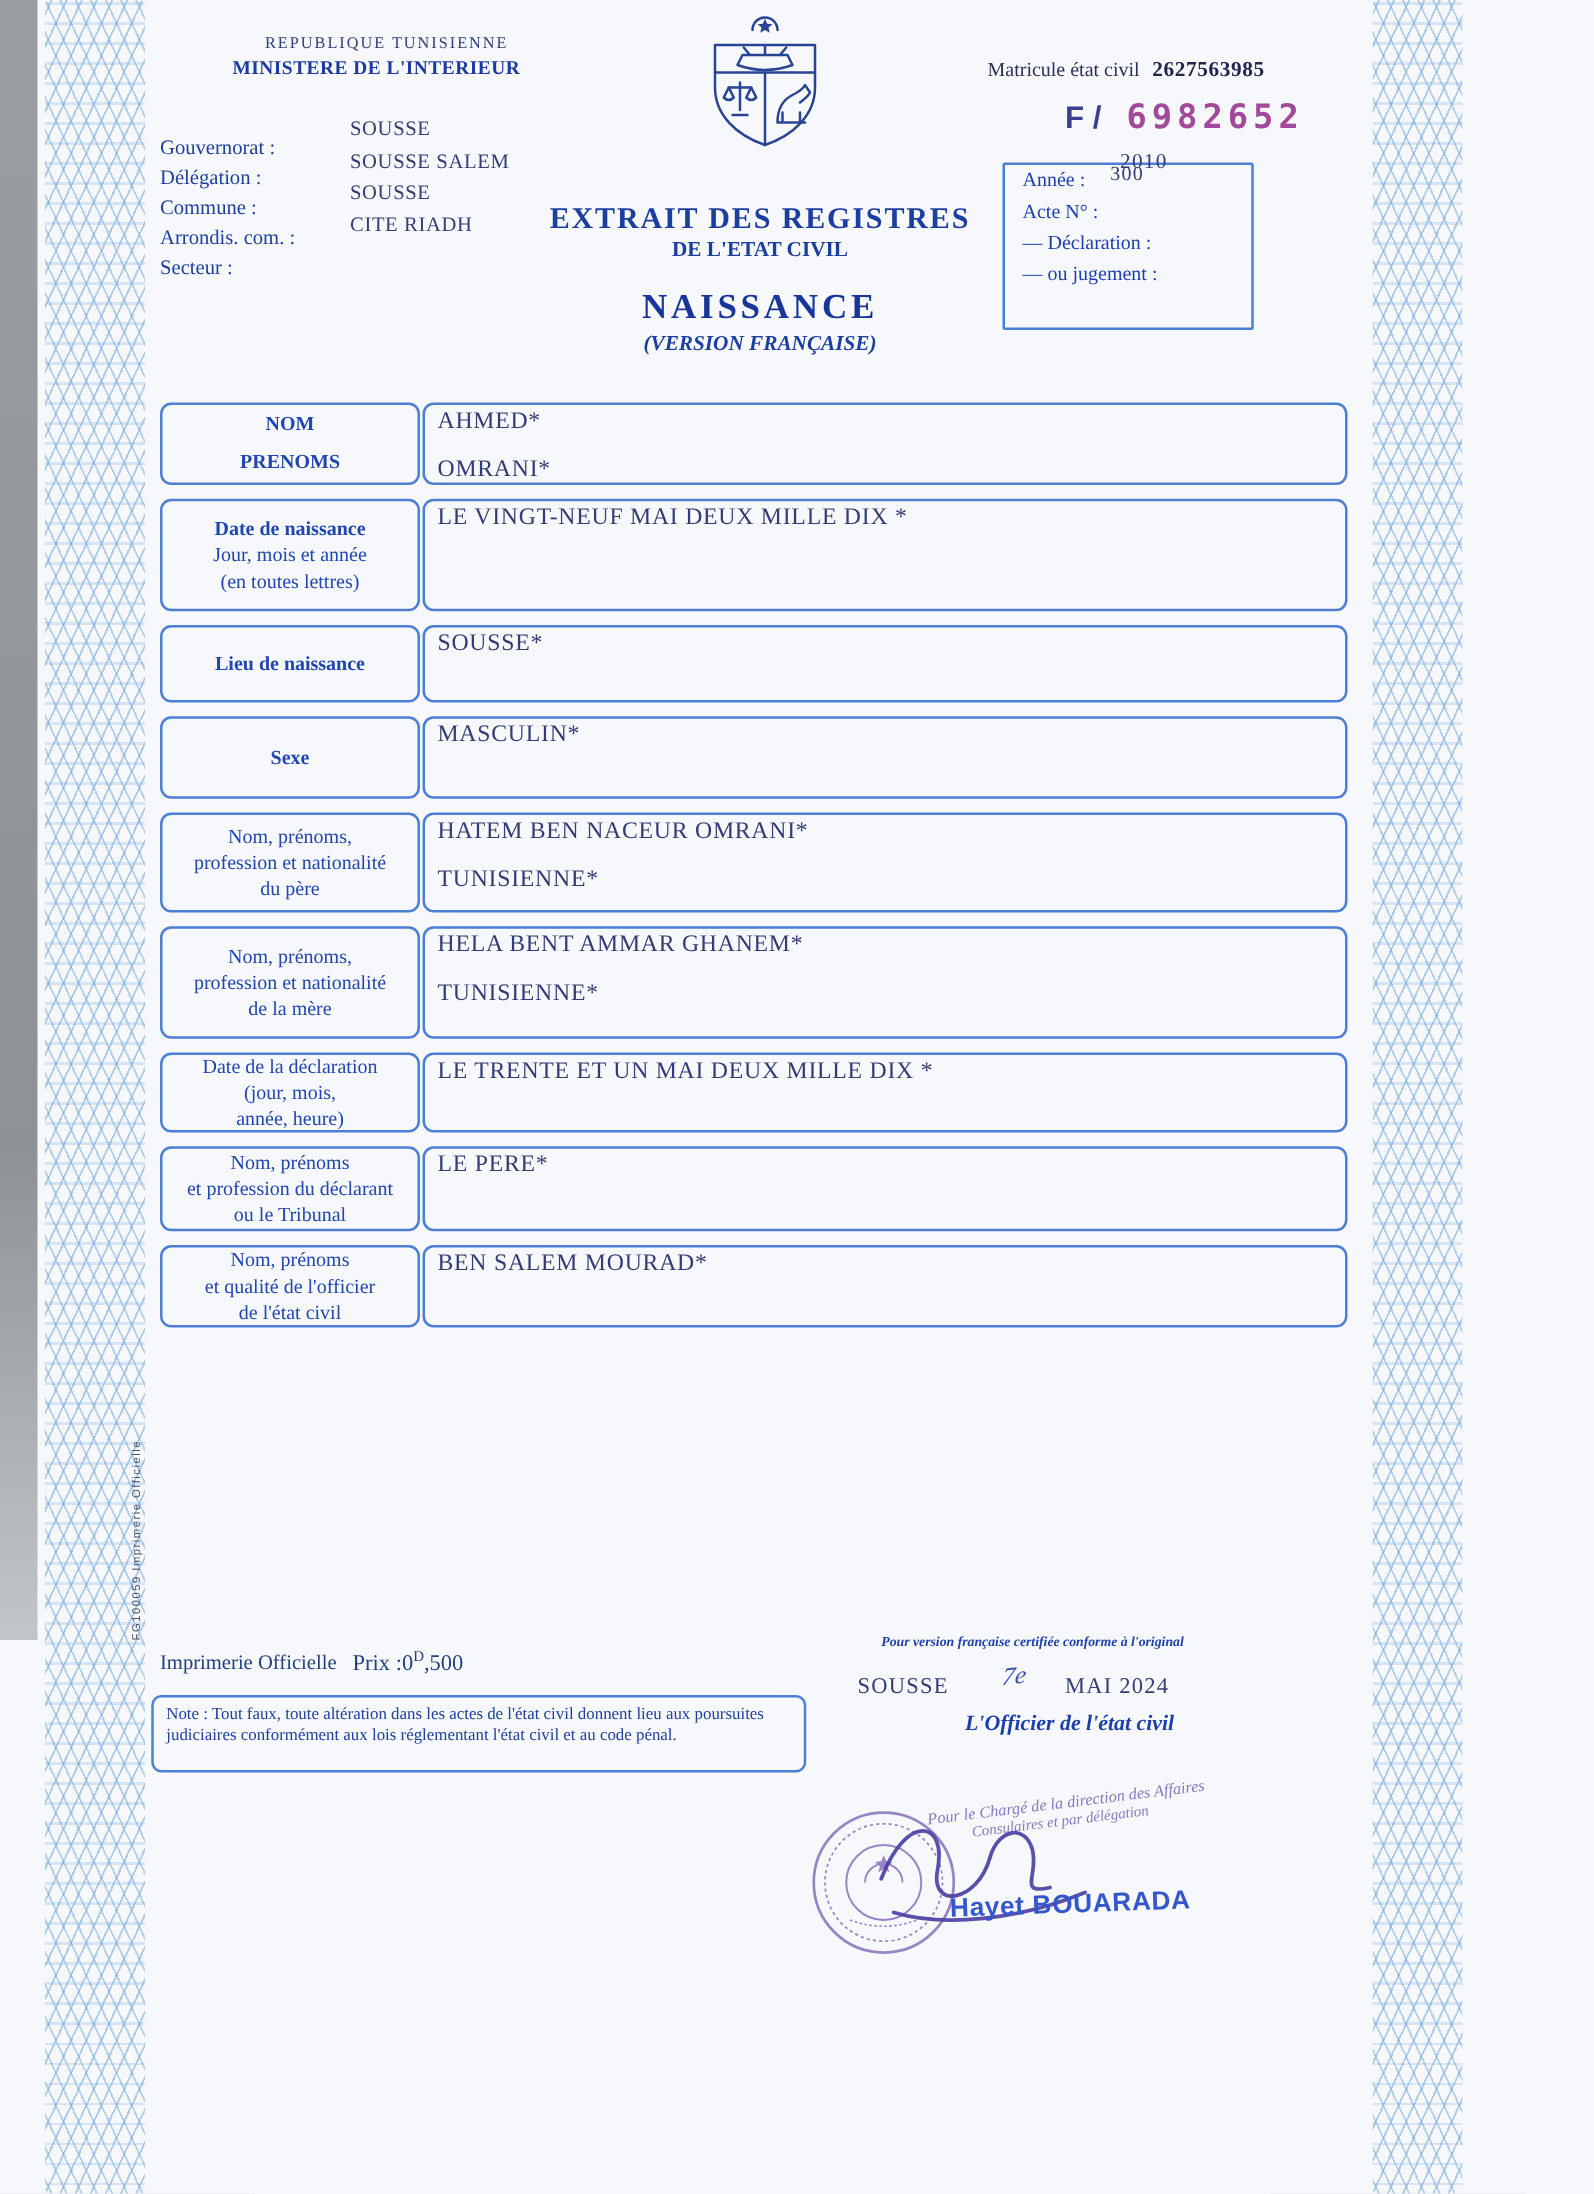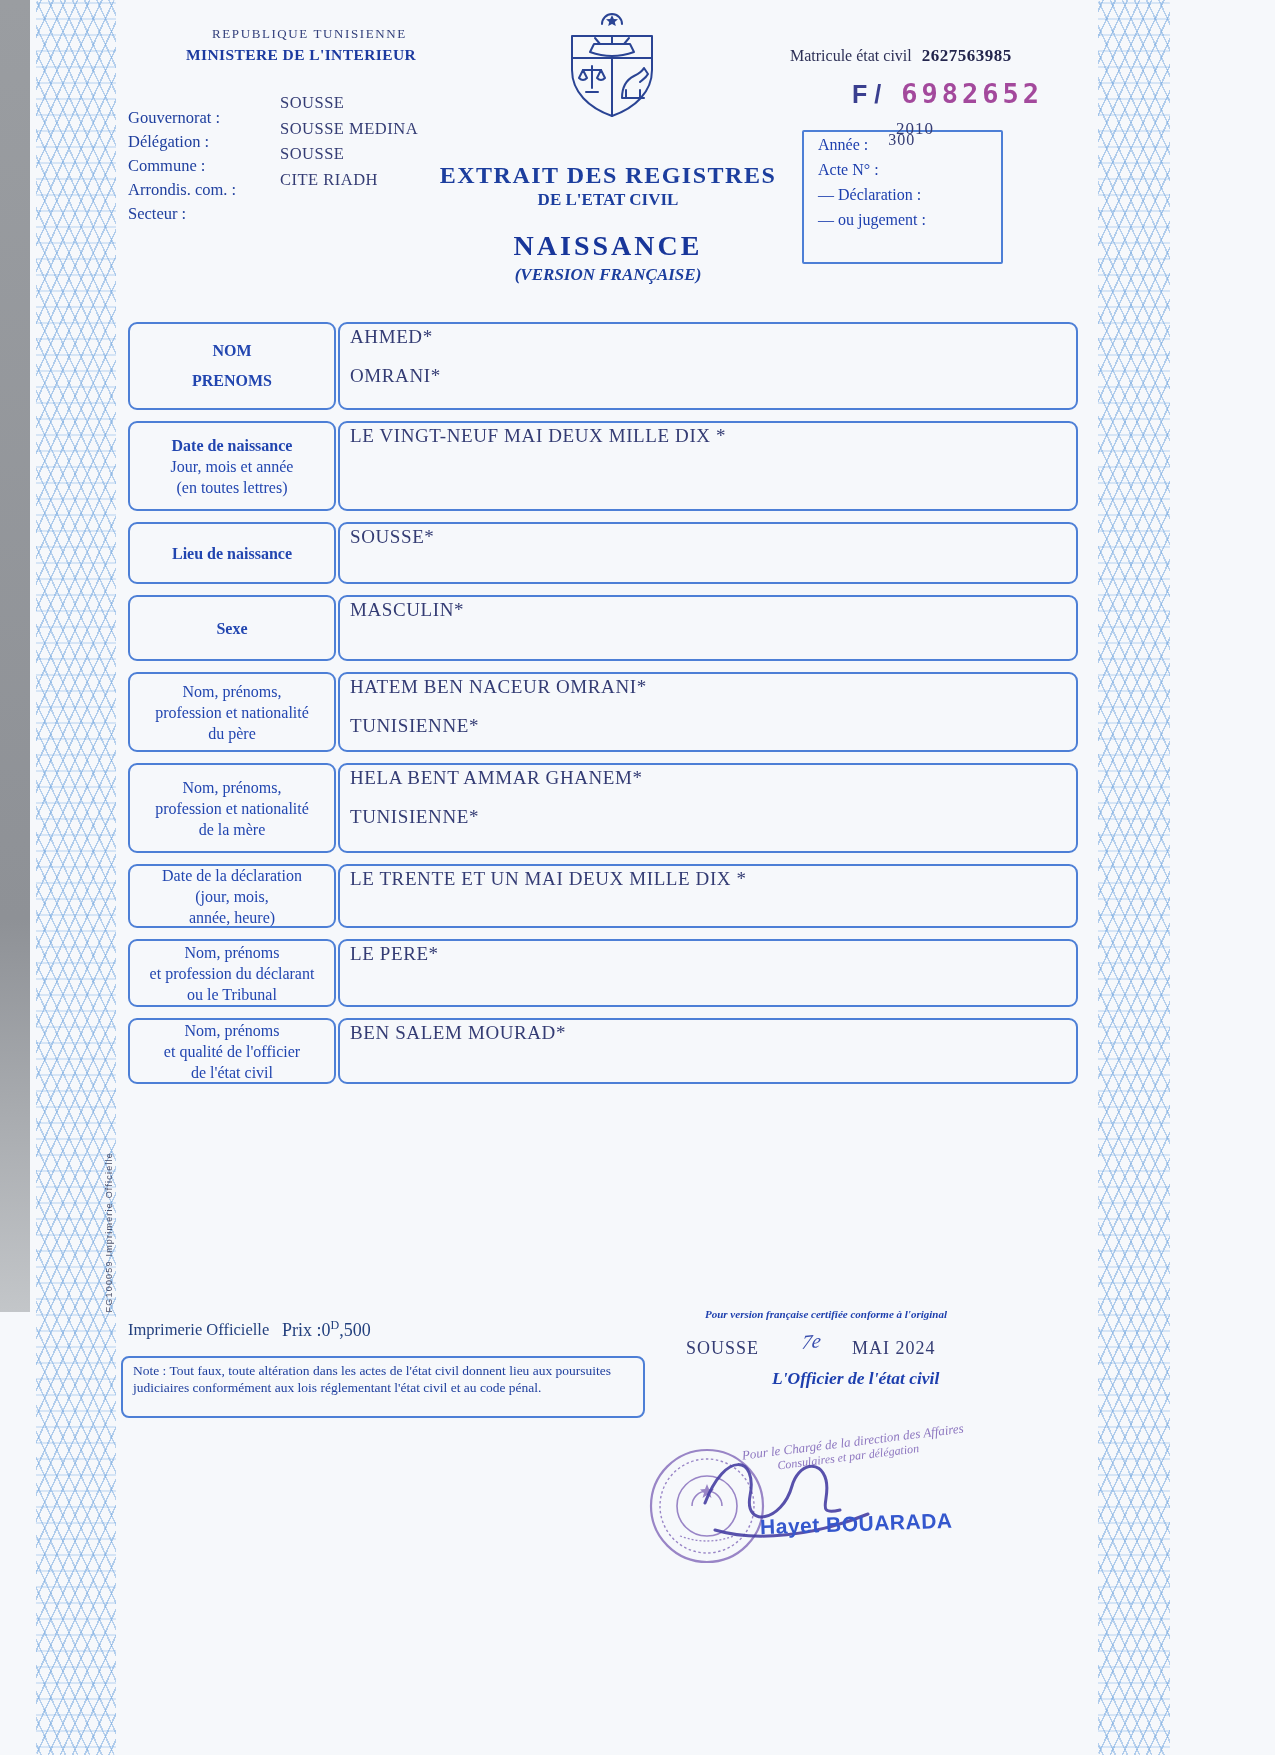--- a/index.html
+++ b/index.html
@@ -155,35 +155,35 @@
 
   <div class="loc-labels">
     <div>Gouvernorat :</div>
     <div>Délégation :</div>
     <div>Commune :</div>
     <div>Arrondis. com. :</div>
     <div>Secteur :</div>
   </div>
   <div class="loc-values">
     <div>SOUSSE</div>
-    <div>SOUSSE MEDINA</div>
+    <div>SOUSSE SALEM</div>
     <div>SOUSSE</div>
     <div>CITE RIADH</div>
   </div>
 
   <div class="title-block">
     <div class="t1">EXTRAIT DES REGISTRES</div>
     <div class="t2">DE L'ETAT CIVIL</div>
     <div class="t3">NAISSANCE</div>
     <div class="t4">(VERSION FRANÇAISE)</div>
   </div>
 
   <div class="form">
 
-    <div class="frow bold-label lh30" style="height:88px">
+    <div class="frow bold-label lh30" style="height:66px">
       <div class="fl"><span class="main">NOM
 PRENOMS</span><span class="sub"></span></div>
       <div class="fv">
         <div class="vl">AHMED*</div>
         <div class="vl">OMRANI*</div>
       </div>
     </div>
 
     <div class="frow bold-label" style="height:90px">
       <div class="fl"><span class="main">Date de naissance</span><span class="sub">Jour, mois et année

